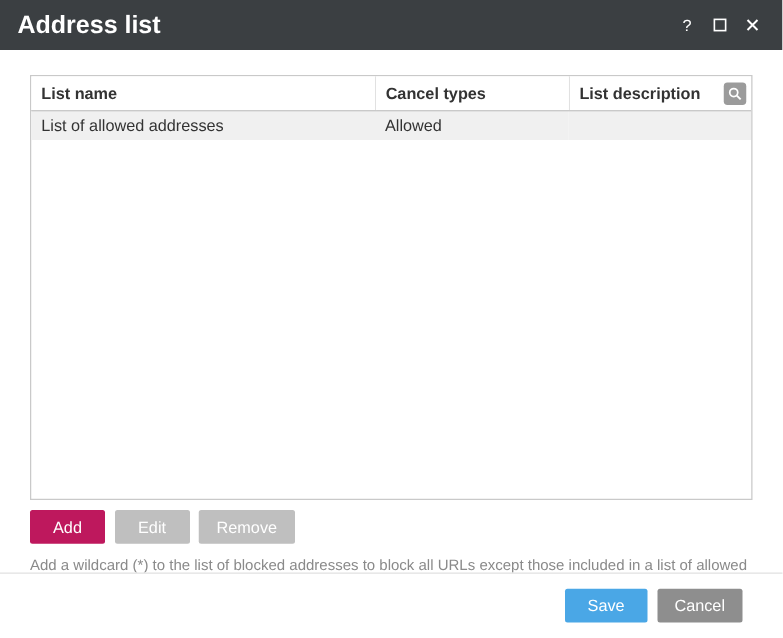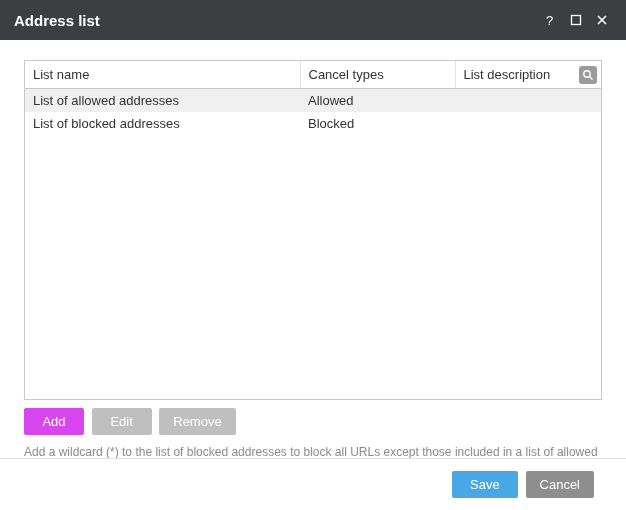--- a/index.html
+++ b/index.html
@@ -15,21 +15,21 @@
   }
   .titlebar {
     background: #3b3f42;
     color: #fff;
     height: 40px;
     display: flex;
     align-items: center;
     padding: 0 12px 0 14px;
   }
   .titlebar .title {
-    font-size: 15px;
+    font-size: 20px;
     font-weight: 600;
   }
   .spacer { flex: 1; }
   .winbtn {
     width: 24px;
     height: 24px;
     display:flex;
     align-items:center;
     justify-content:center;
     color: #fff;
@@ -45,21 +45,21 @@
     overflow: hidden;
     background: #fff;
   }
   table {
     width: 100%;
     border-collapse: collapse;
     table-layout: fixed;
   }
   thead th {
     text-align: left;
-    font-weight: 400;
+    font-weight: 700;
     font-size: 13px;
     color: #333;
     padding: 6px 8px;
     border-bottom: 1px solid #c9c9c9;
     position: relative;
     background: #fff;
   }
   thead th + th {
     border-left: 1px solid #e1e1e1;
   }
@@ -98,21 +98,21 @@
     min-width: 60px;
     padding: 6px 14px;
     border: none;
     border-radius: 2px;
     font-size: 13px;
     color: #fff;
     cursor: pointer;
     text-align:center;
     margin-right: 4px;
   }
-  .btn-gray { background: #d946ef; }
+  .btn-gray { background: #be185d; }
   .btn-gray.disabled { background: #bfbfbf; cursor: default; }
   .hint {
     color: #8a8a8a;
     font-size: 12px;
     margin-top: 10px;
   }
   .footer {
     position: absolute;
     left:0; right:0; bottom:0;
     border-top: 1px solid #e1e1e1;
@@ -173,25 +173,20 @@
             </span>
           </th>
         </tr>
       </thead>
       <tbody>
         <tr>
           <td>List of allowed addresses</td>
           <td>Allowed</td>
           <td></td>
         </tr>
-        <tr>
-          <td>List of blocked addresses</td>
-          <td>Blocked</td>
-          <td></td>
-        </tr>
       </tbody>
     </table>
   </div>
 
   <div class="actions">
     <button class="btn btn-gray">Add</button>
     <button class="btn btn-gray disabled">Edit</button>
     <button class="btn btn-gray disabled">Remove</button>
   </div>
 

